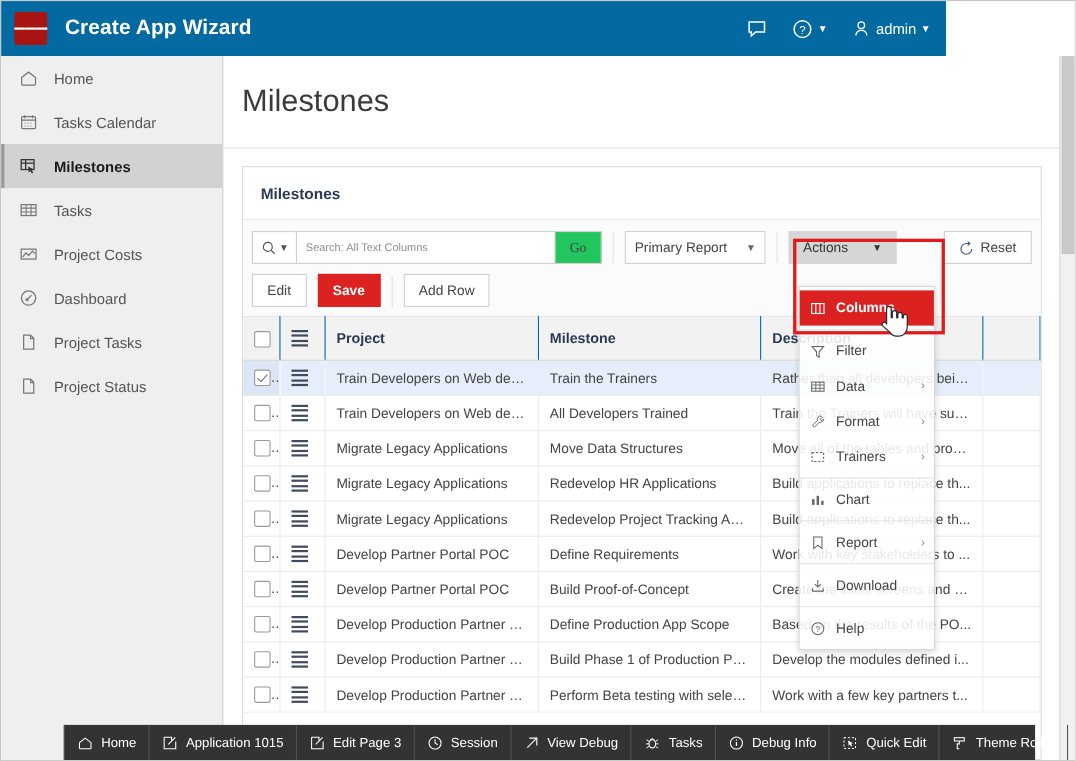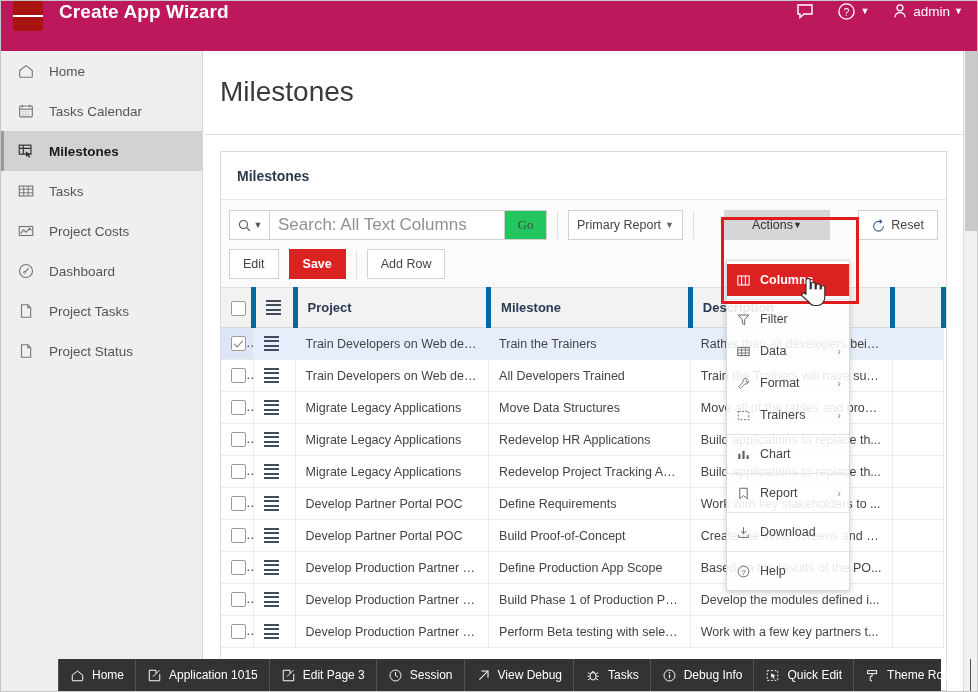--- a/index.html
+++ b/index.html
@@ -13,23 +13,23 @@
     position: relative;
     width: 978px; height: 692px;
     background: #ffffff;
     border: 1px solid #c7c7c7;
     overflow: hidden;
   }
 
   
   .topbar {
     position: absolute; top: 0; left: 0;
-    width: 976px; height: 50px;
-    background: #be185d;
-    display: flex; align-items: flex-start;
+    width: 859px; height: 50px;
+    background: #0369a1;
+    display: flex; align-items: center;
   }
   .nav-toggle {
     width: 30px; height: 30px;
     margin-left: 12px;
     background: #a81411;
     border-radius: 3px;
     display: flex; align-items: center; justify-content: center;
     cursor: pointer;
   }
   .nav-toggle span {
@@ -104,48 +104,48 @@
   .row2 { display: flex; align-items: flex-end; width: 100%; gap: 10px; margin-top: 9px; }
 
   .search-group { display: flex; height: 30px; }
   .srch-btn {
     width: 40px; border: 1px solid #d0d0d0; background: #fff;
     display: flex; align-items: center; justify-content: center; gap: 2px;
     border-right: none; cursor: pointer;
   }
   .srch-input {
     width: 236px; border: 1px solid #d0d0d0; background: #fff;
-    font-size: 17px; color: #333; padding: 0 8px;
+    font-size: 10px; color: #333; padding: 0 8px;
     font-family: "Liberation Sans", sans-serif;
   }
   .srch-input::placeholder { color: #909090; }
   .go-btn {
     width: 42px; border: 1px solid #d0d0d0; border-left: none; background: #22c55e;
     font-size: 12.5px; color: #444; cursor: pointer;
     font-family: Liberation Serif, serif;
   }
   .sep { width: 1px; height: 28px; background: #e0e0e0; }
 
   .sel-report {
-    height: 30px; width: 115px; border: 1px solid #d0d0d0; background: #fff;
+    height: 30px; width: 128px; border: 1px solid #d0d0d0; background: #fff;
     display: flex; align-items: center; justify-content: space-between;
     padding: 0 8px; font-size: 12.5px; color: #444; cursor: pointer;
   }
   .btn {
     height: 30px; border: 1px solid #d0d0d0; background: #fff;
     font-size: 12.5px; color: #444; padding: 0 13px; cursor: pointer;
     display: flex; align-items: center; justify-content: center; gap: 5px;
     font-family: "Liberation Sans", sans-serif;
   }
   .btn-save {
     background: #dc2121; border-color: #dc2121; color: #fff; font-weight: bold;
   }
   .btn-actions {
     background: #d6d6d6; border-color: #d6d6d6; color: #333;
-    padding: 0 27px; gap: 0; margin-left: 20px;
+    padding: 0 12px; gap: 22px;
   }
   .btn-reset { margin-left: auto; padding-left: 12px; }
 
   
   .focus-ring {
     position: absolute;
     border: 3px solid #e01b1b;
     pointer-events: none;
     z-index: 40;
   }
@@ -173,21 +173,21 @@
 
   
   .cursor-hand { position: absolute; z-index: 45; pointer-events: none; }
 
   
   .tbl-wrap { position: relative; overflow: hidden; }
   table.ir { border-collapse: collapse; width: 100%; table-layout: fixed; font-size: 12.5px; }
   table.ir th {
     background: #f2f2f2; color: #2b3a52; font-weight: bold;
     text-align: left; height: 40px; padding: 0 10px;
-    border-right: 5px solid #0369a1; border-bottom: 1px solid #d8d8d8;
+    border-right: 1px solid #0369a1; border-bottom: 1px solid #d8d8d8;
     border-top: 1px solid #e0e0e0;
     font-size: 13px;
   }
   table.ir td {
     height: 32px; padding: 0 10px; color: #444;
     border-right: 1px solid #ececec; border-bottom: 1px solid #ececec;
     white-space: nowrap; overflow: hidden; text-overflow: ellipsis;
   }
   tr.sel-row td { background: #e7eefb; }
   tr.sel-row td:first-child { background: #dde6f7; }

